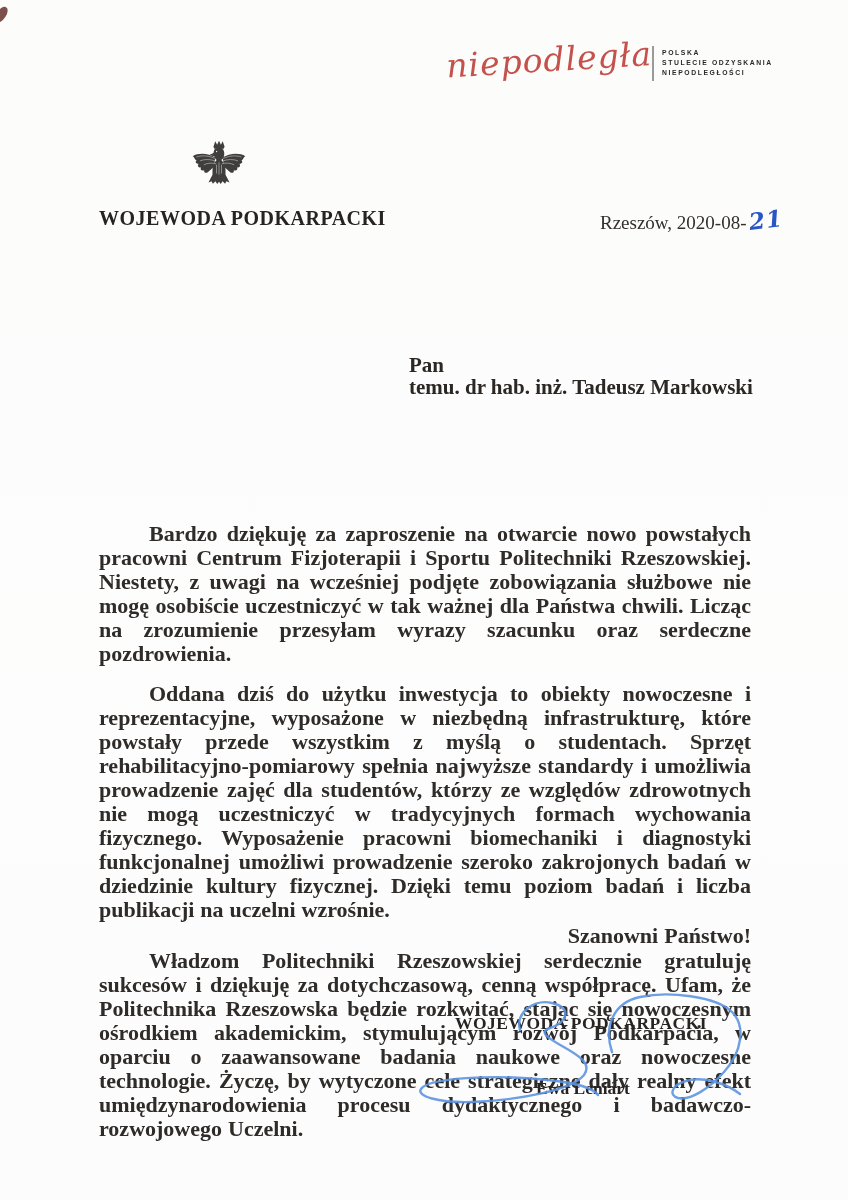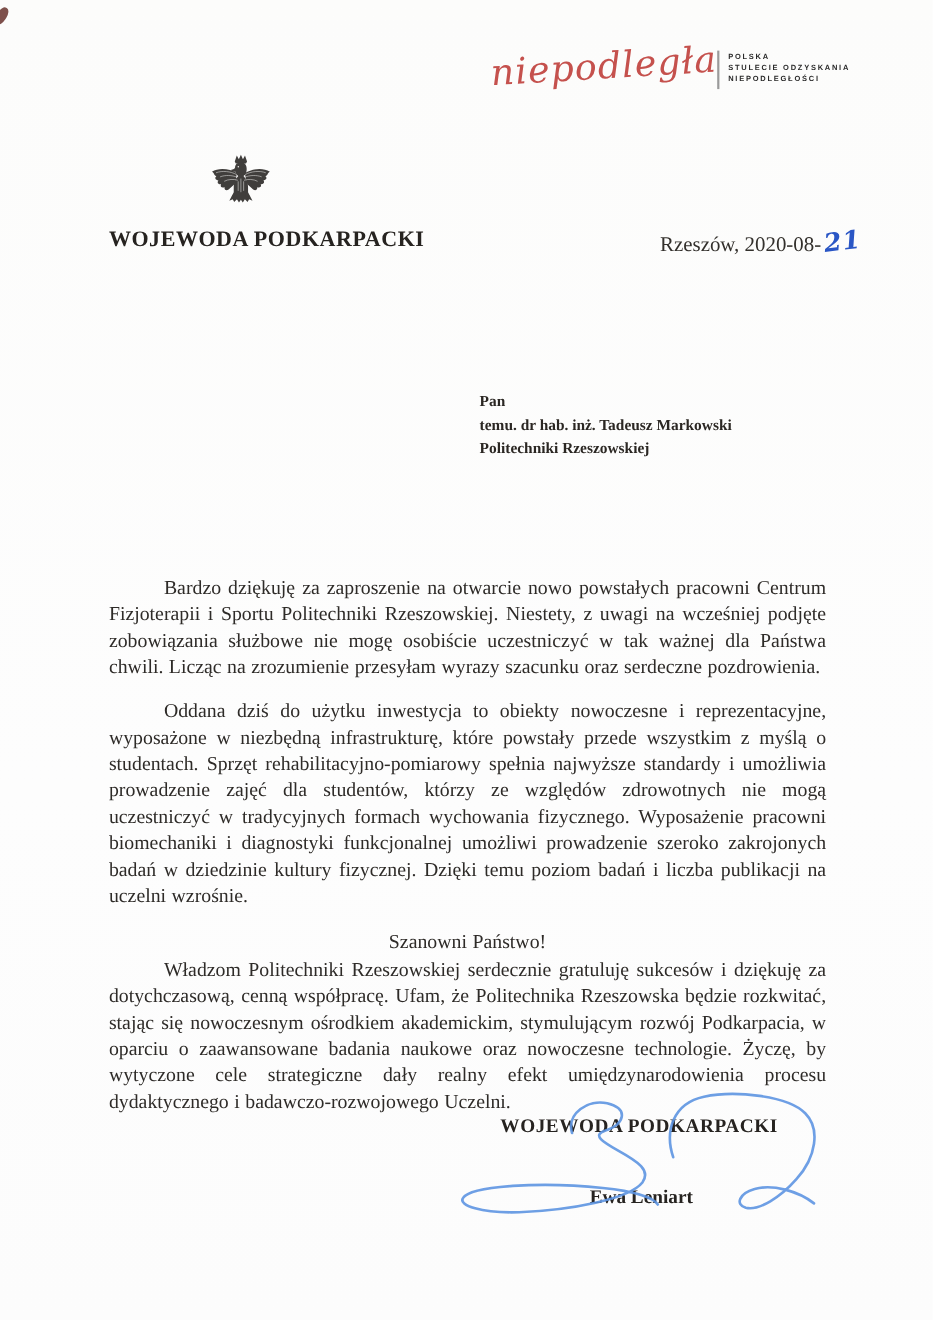--- a/index.html
+++ b/index.html
@@ -48,34 +48,34 @@
   }
   .hand-day {
     display:inline-block;
     font-family:"DejaVu Serif",serif; font-style:italic; font-weight:700;
     font-size:23px; letter-spacing:1px; color:#2a56c5;
     transform:rotate(-7deg) translateY(-1px); margin-left:2px;
   }
 
   
   .recipient {
-    position:absolute; left:436px; top:355px;
-    font-size:14px; font-weight:700; line-height:21.5px; color:#2b2723;
+    position:absolute; left:409px; top:355px;
+    font-size:21px; font-weight:700; line-height:21.5px; color:#2b2723;
     white-space:nowrap;
   }
 
   
   .letter-body {
     position:absolute; left:99px; top:522px; width:652px;
-    font-size:18px; line-height:24px; text-align:justify;
-    word-spacing:.5px; color:#2e2b28;
+    font-size:22px; line-height:24px; text-align:justify;
+    word-spacing:.5px; color:#2e2b28;font-weight:bold;
   }
   .letter-body p { margin:0; text-indent:50px; }
   .letter-body p.p2 { margin-top:16px; }
-  .letter-body .salutation { margin-top:18px; text-indent:0; text-align:center; }
+  .letter-body .salutation { margin-top:2px; text-indent:0; text-align:right; }
   .letter-body p.p3 { margin-top:1px; }
 
   
   .sig-title {
     position:absolute; left:400px; top:1013px; width:362px;
     text-align:center; font-size:17.5px; font-weight:700;
     letter-spacing:.5px; color:#262320; white-space:nowrap;
   }
   .sig-name {
     position:absolute; left:402px; top:1078px; width:362px;
@@ -152,21 +152,20 @@
     </svg>
   </div>
 
   <div class="office-name">WOJEWODA PODKARPACKI</div>
 
   <div class="dateline"><span>Rzeszów, 2020-08-</span><span class="hand-day">21</span></div>
 
   <div class="recipient">
     <div>Pan</div>
     <div>temu. dr hab. inż. Tadeusz Markowski</div>
-    <div>Politechniki Rzeszowskiej</div>
   </div>
 
   <div class="letter-body">
     <p class="p1">Bardzo dziękuję za zaproszenie na otwarcie nowo powstałych pracowni Centrum Fizjoterapii i Sportu Politechniki Rzeszowskiej. Niestety, z uwagi na wcześniej podjęte zobowiązania służbowe nie mogę osobiście uczestniczyć w tak ważnej dla Państwa chwili. Licząc na zrozumienie przesyłam wyrazy szacunku oraz serdeczne pozdrowienia.</p>
     <p class="p2">Oddana dziś do użytku inwestycja to obiekty nowoczesne i reprezentacyjne, wyposażone w niezbędną infrastrukturę, które powstały przede wszystkim z myślą o studentach. Sprzęt rehabilitacyjno-pomiarowy spełnia najwyższe standardy i umożliwia prowadzenie zajęć dla studentów, którzy ze względów zdrowotnych nie mogą uczestniczyć w tradycyjnych formach wychowania fizycznego. Wyposażenie pracowni biomechaniki i diagnostyki funkcjonalnej umożliwi prowadzenie szeroko zakrojonych badań w dziedzinie kultury fizycznej. Dzięki temu poziom badań i liczba publikacji na uczelni wzrośnie.</p>
     <div class="salutation">Szanowni Państwo!</div>
     <p class="p3">Władzom Politechniki Rzeszowskiej serdecznie gratuluję sukcesów i dziękuję za dotychczasową, cenną współpracę. Ufam, że Politechnika Rzeszowska będzie rozkwitać, stając się nowoczesnym ośrodkiem akademickim, stymulującym rozwój Podkarpacia, w oparciu o zaawansowane badania naukowe oraz nowoczesne technologie. Życzę, by wytyczone cele strategiczne dały realny efekt umiędzynarodowienia procesu dydaktycznego i badawczo-rozwojowego Uczelni.</p>
   </div>
 
   <div class="sig-title">WOJEWODA PODKARPACKI</div>

